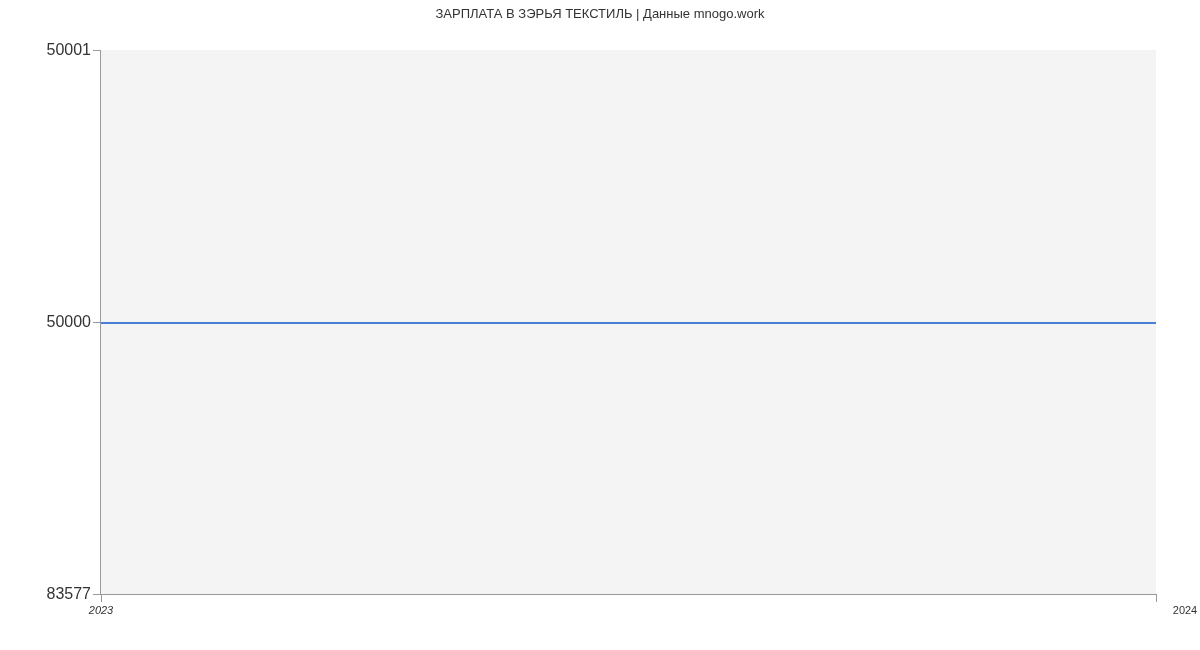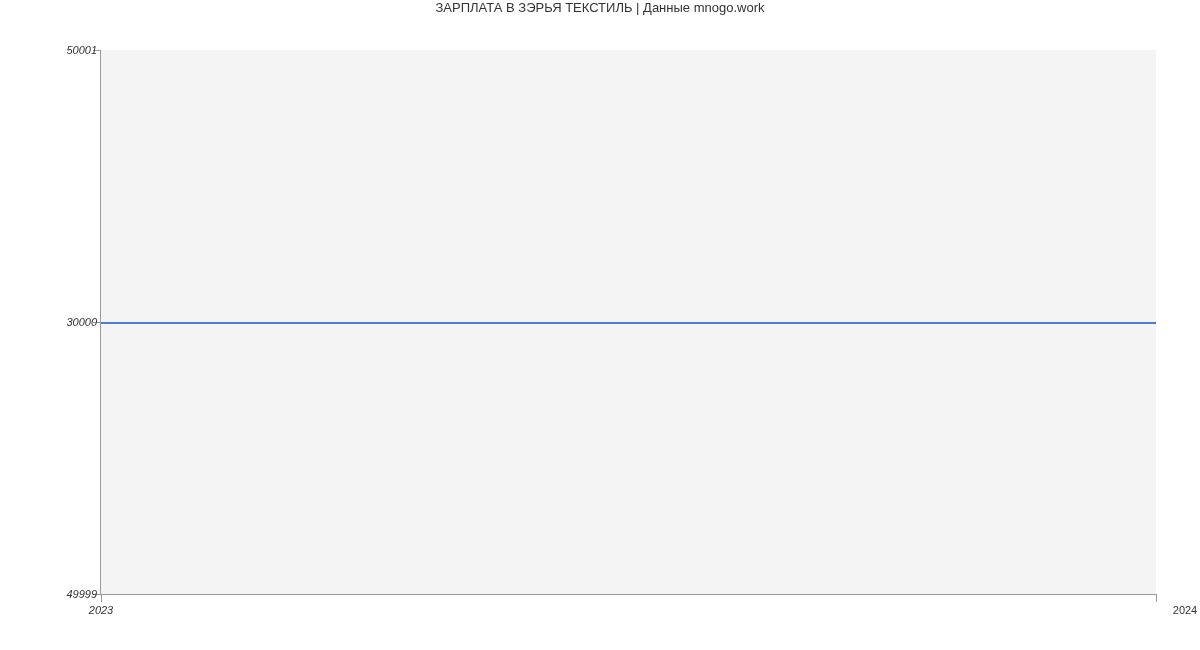--- a/index.html
+++ b/index.html
@@ -11,20 +11,21 @@
       font-family: -apple-system, BlinkMacSystemFont, "Segoe UI", Arial, sans-serif;
       background: #ffffff;
       width: 1200px;
       height: 650px;
       position: relative;
     }
     .chart-title {
       text-align: center;
       font-size: 13px;
       color: #333;
+      padding-top: 6px;
       font-weight: normal;
     }
     .chart-container {
       position: absolute;
       left: 100px;
       top: 50px;
       width: 1056px;
       height: 545px;
     }
     .plot-area {
@@ -40,26 +41,25 @@
     .y-tick {
       position: absolute;
       left: -8px;
       width: 8px;
       height: 1px;
       background: #999;
     }
     .y-tick-label {
       position: absolute;
       right: 100%;
-      margin-right: 4px;
-      font-size: 11px;
+      margin-right: 10px;
+      font-size: 16px;
       color: #333;
       transform: translateY(-50%);
       white-space: nowrap;
-      font-style: italic;
     }
     .x-tick {
       position: absolute;
       bottom: -8px;
       width: 1px;
       height: 8px;
       background: #999;
     }
     .x-tick-label {
       position: absolute;
@@ -83,24 +83,24 @@
 
 <div class="chart-title">ЗАРПЛАТА В ЗЭРЬЯ ТЕКСТИЛЬ | Данные mnogo.work</div>
 
 <div class="chart-container">
   <div class="plot-area">
 
     <div class="y-tick" style="top: 0%;"></div>
     <div class="y-tick-label" style="top: 0%;">50001</div>
 
     <div class="y-tick" style="top: 50%;"></div>
-    <div class="y-tick-label" style="top: 50%;">30000</div>
+    <div class="y-tick-label" style="top: 50%;">50000</div>
 
     <div class="y-tick" style="top: 100%;"></div>
-    <div class="y-tick-label" style="top: 100%;">49999</div>
+    <div class="y-tick-label" style="top: 100%;">83577</div>
 
     <div class="x-tick" style="left: 0%;"></div>
     <div class="x-tick-label" style="left: 0%; font-style: italic;">2023</div>
 
     <div class="x-tick" style="left: 100%;"></div>
     <div class="x-tick-label" style="left: 100%; margin-left: 29px;">2024</div>
 
     <div class="data-line" style="top: 50%;"></div>
   </div>
 </div>

